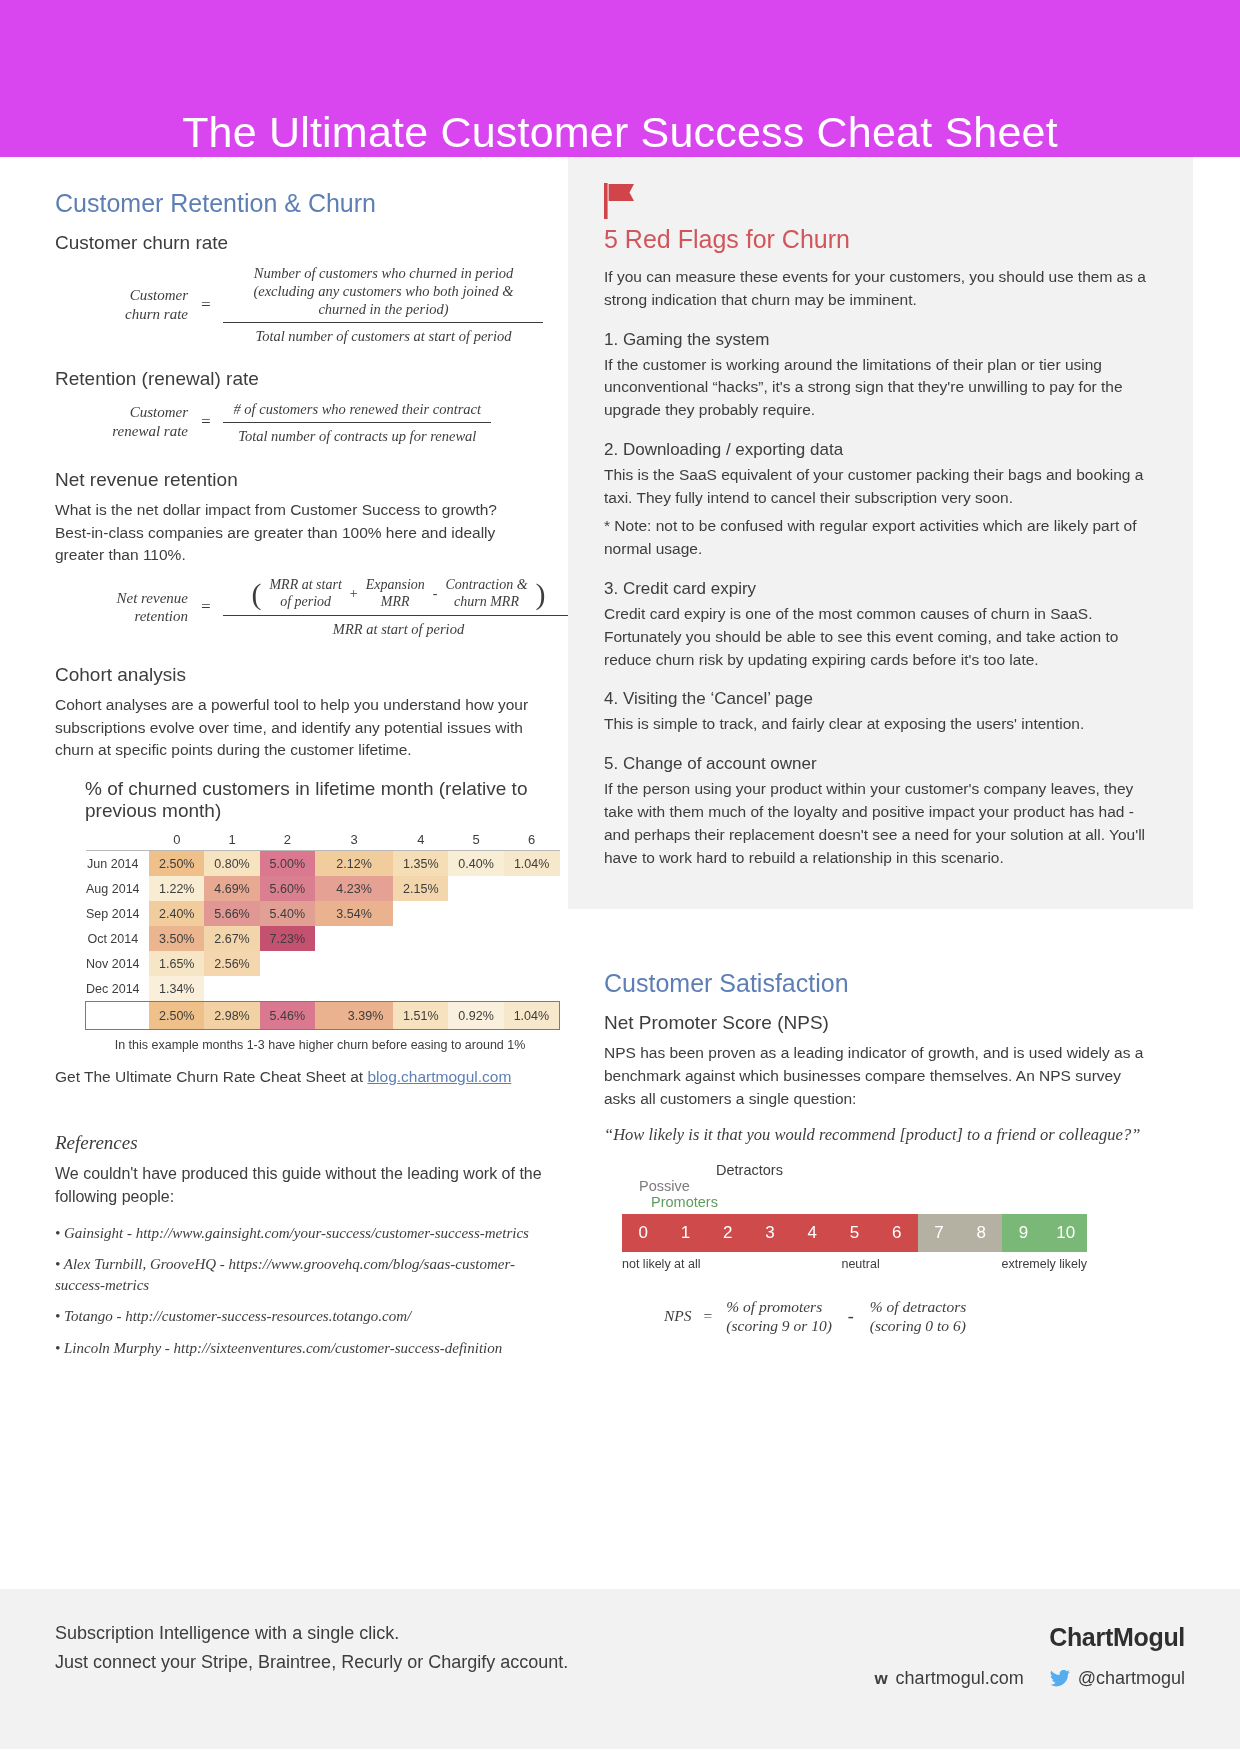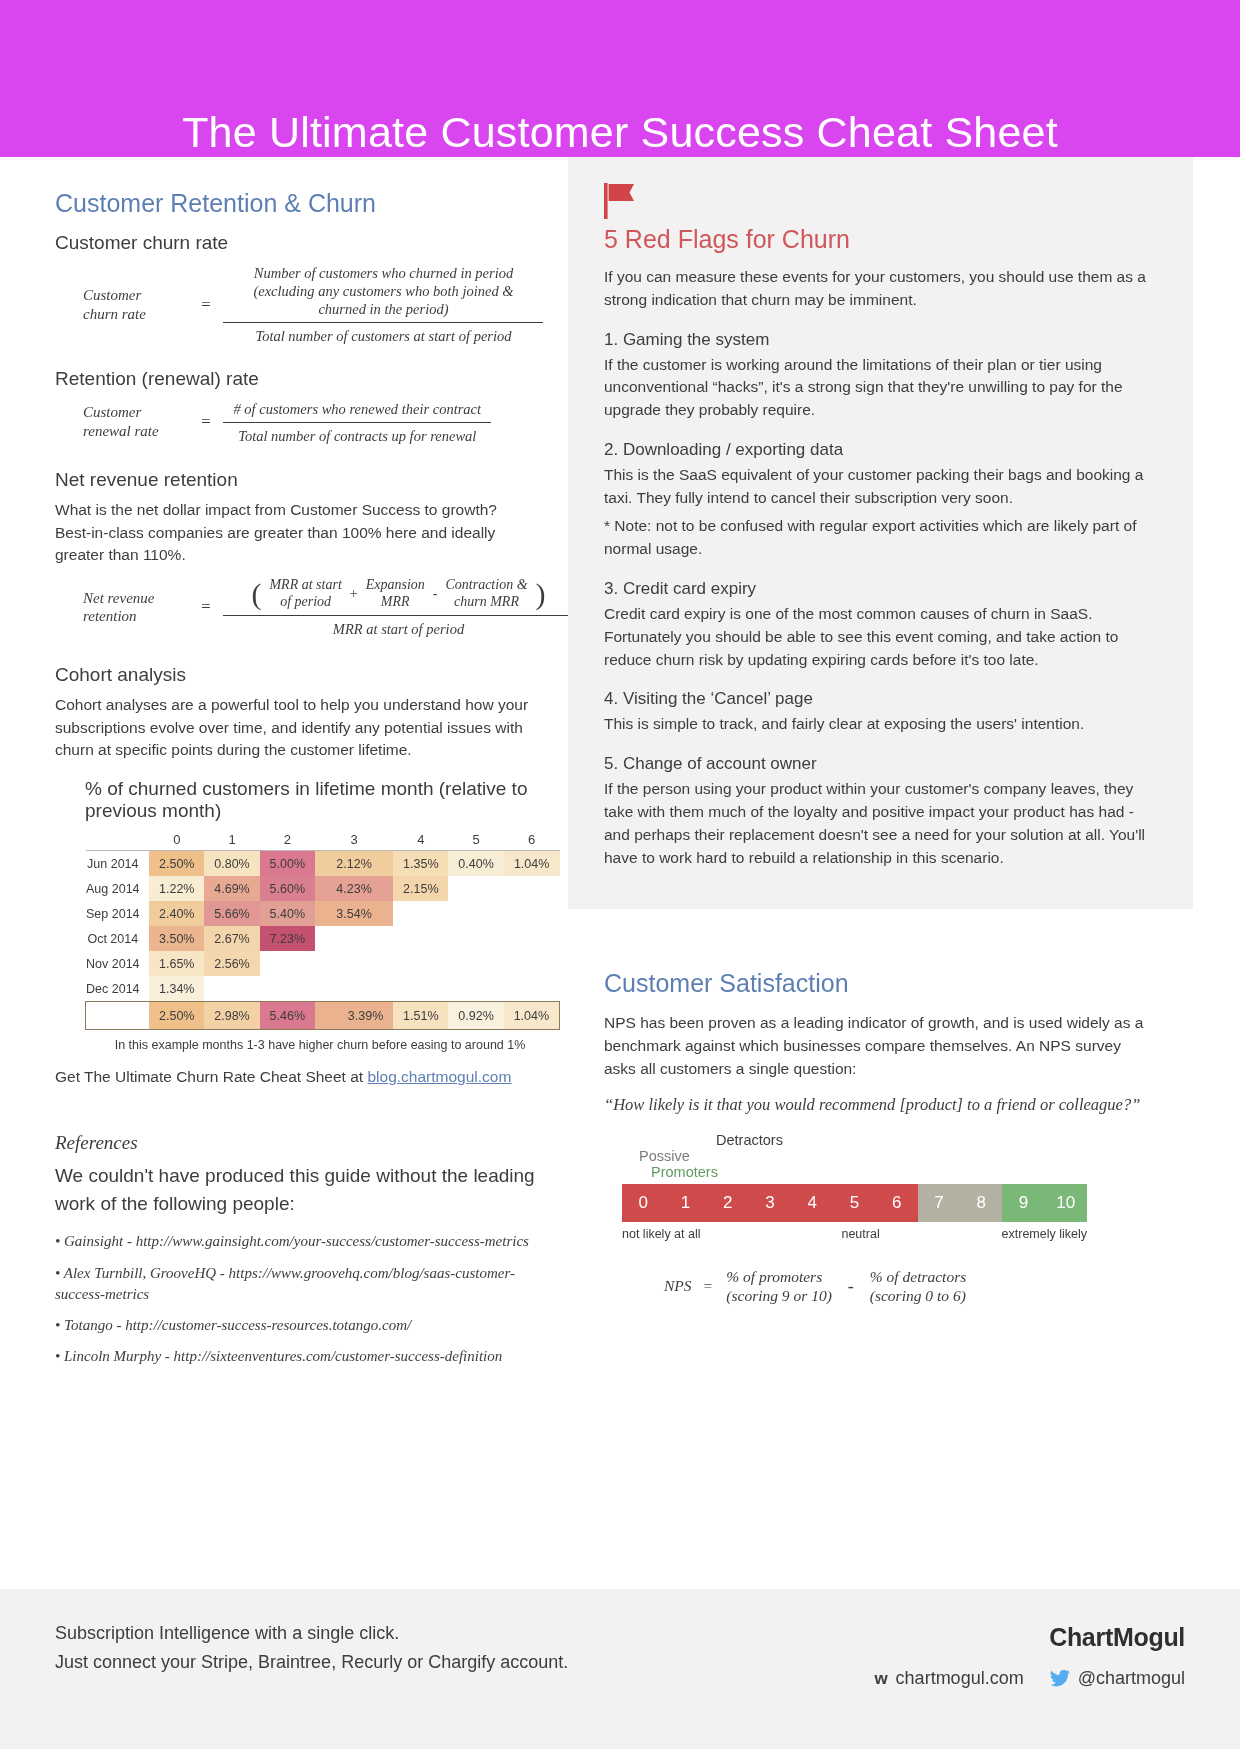--- a/index.html
+++ b/index.html
@@ -99,21 +99,21 @@
   
   .formula {
     display: flex;
     align-items: center;
     margin: 10px 0 18px 28px;
     font-family: "Liberation Serif", serif;
     font-style: italic;
     color: #3d3d3d;
   }
   .f-label {
-    text-align: left;
+    text-align: right;
     font-size: 15px;
     line-height: 1.25;
     min-width: 105px;
   }
   .f-eq {
     margin: 0 12px;
     font-size: 17px;
   }
   .f-frac {
     text-align: center;
@@ -222,21 +222,21 @@
     font-family: "Liberation Serif", serif;
   }
   .references h3 {
     font-size: 19px;
     font-style: italic;
     font-weight: 400;
     margin: 0 0 8px 0;
   }
   .references p.lead {
     font-family: "Liberation Sans", sans-serif;
-    font-size: 19px;
+    font-size: 16px;
     line-height: 1.45;
     margin: 0 0 14px 0;
   }
   .references ul {
     list-style: none;
     margin: 0;
     padding: 0;
   }
   .references li {
     font-style: italic;
@@ -563,20 +563,21 @@
 
         <h4 class="rf">4. Visiting the ‘Cancel’ page</h4>
         <p class="body">This is simple to track, and fairly clear at exposing the users' intention.</p>
 
         <h4 class="rf">5. Change of account owner</h4>
         <p class="body">If the person using your product within your customer's company leaves, they take with them much of the loyalty and positive impact your product has had - and perhaps their replacement doesn't see a need for your solution at all. You'll have to work hard to rebuild a relationship in this scenario.</p>
       </div>
 
       <div class="panel-white">
         <h2 class="section-blue" style="margin-top:30px;">Customer Satisfaction</h2>
+        <h3 class="sub">Net Promoter Score (NPS)</h3>
         <p class="body">NPS has been proven as a leading indicator of growth, and is used widely as a benchmark against which businesses compare themselves. An NPS survey asks all customers a single question:</p>
         <p class="nps-quote">“How likely is it that you would recommend [product] to a friend or colleague?”</p>
 
         <div class="nps-labels">
           <span class="nps-lbl-det">Detractors</span>
           <span class="nps-lbl-pas" style="color:#7c7c7c;">Possive</span>
           <span class="nps-lbl-pro" style="color:#5f9b5d;">Promoters</span>
         </div>
 
         <div class="nps-scale">

